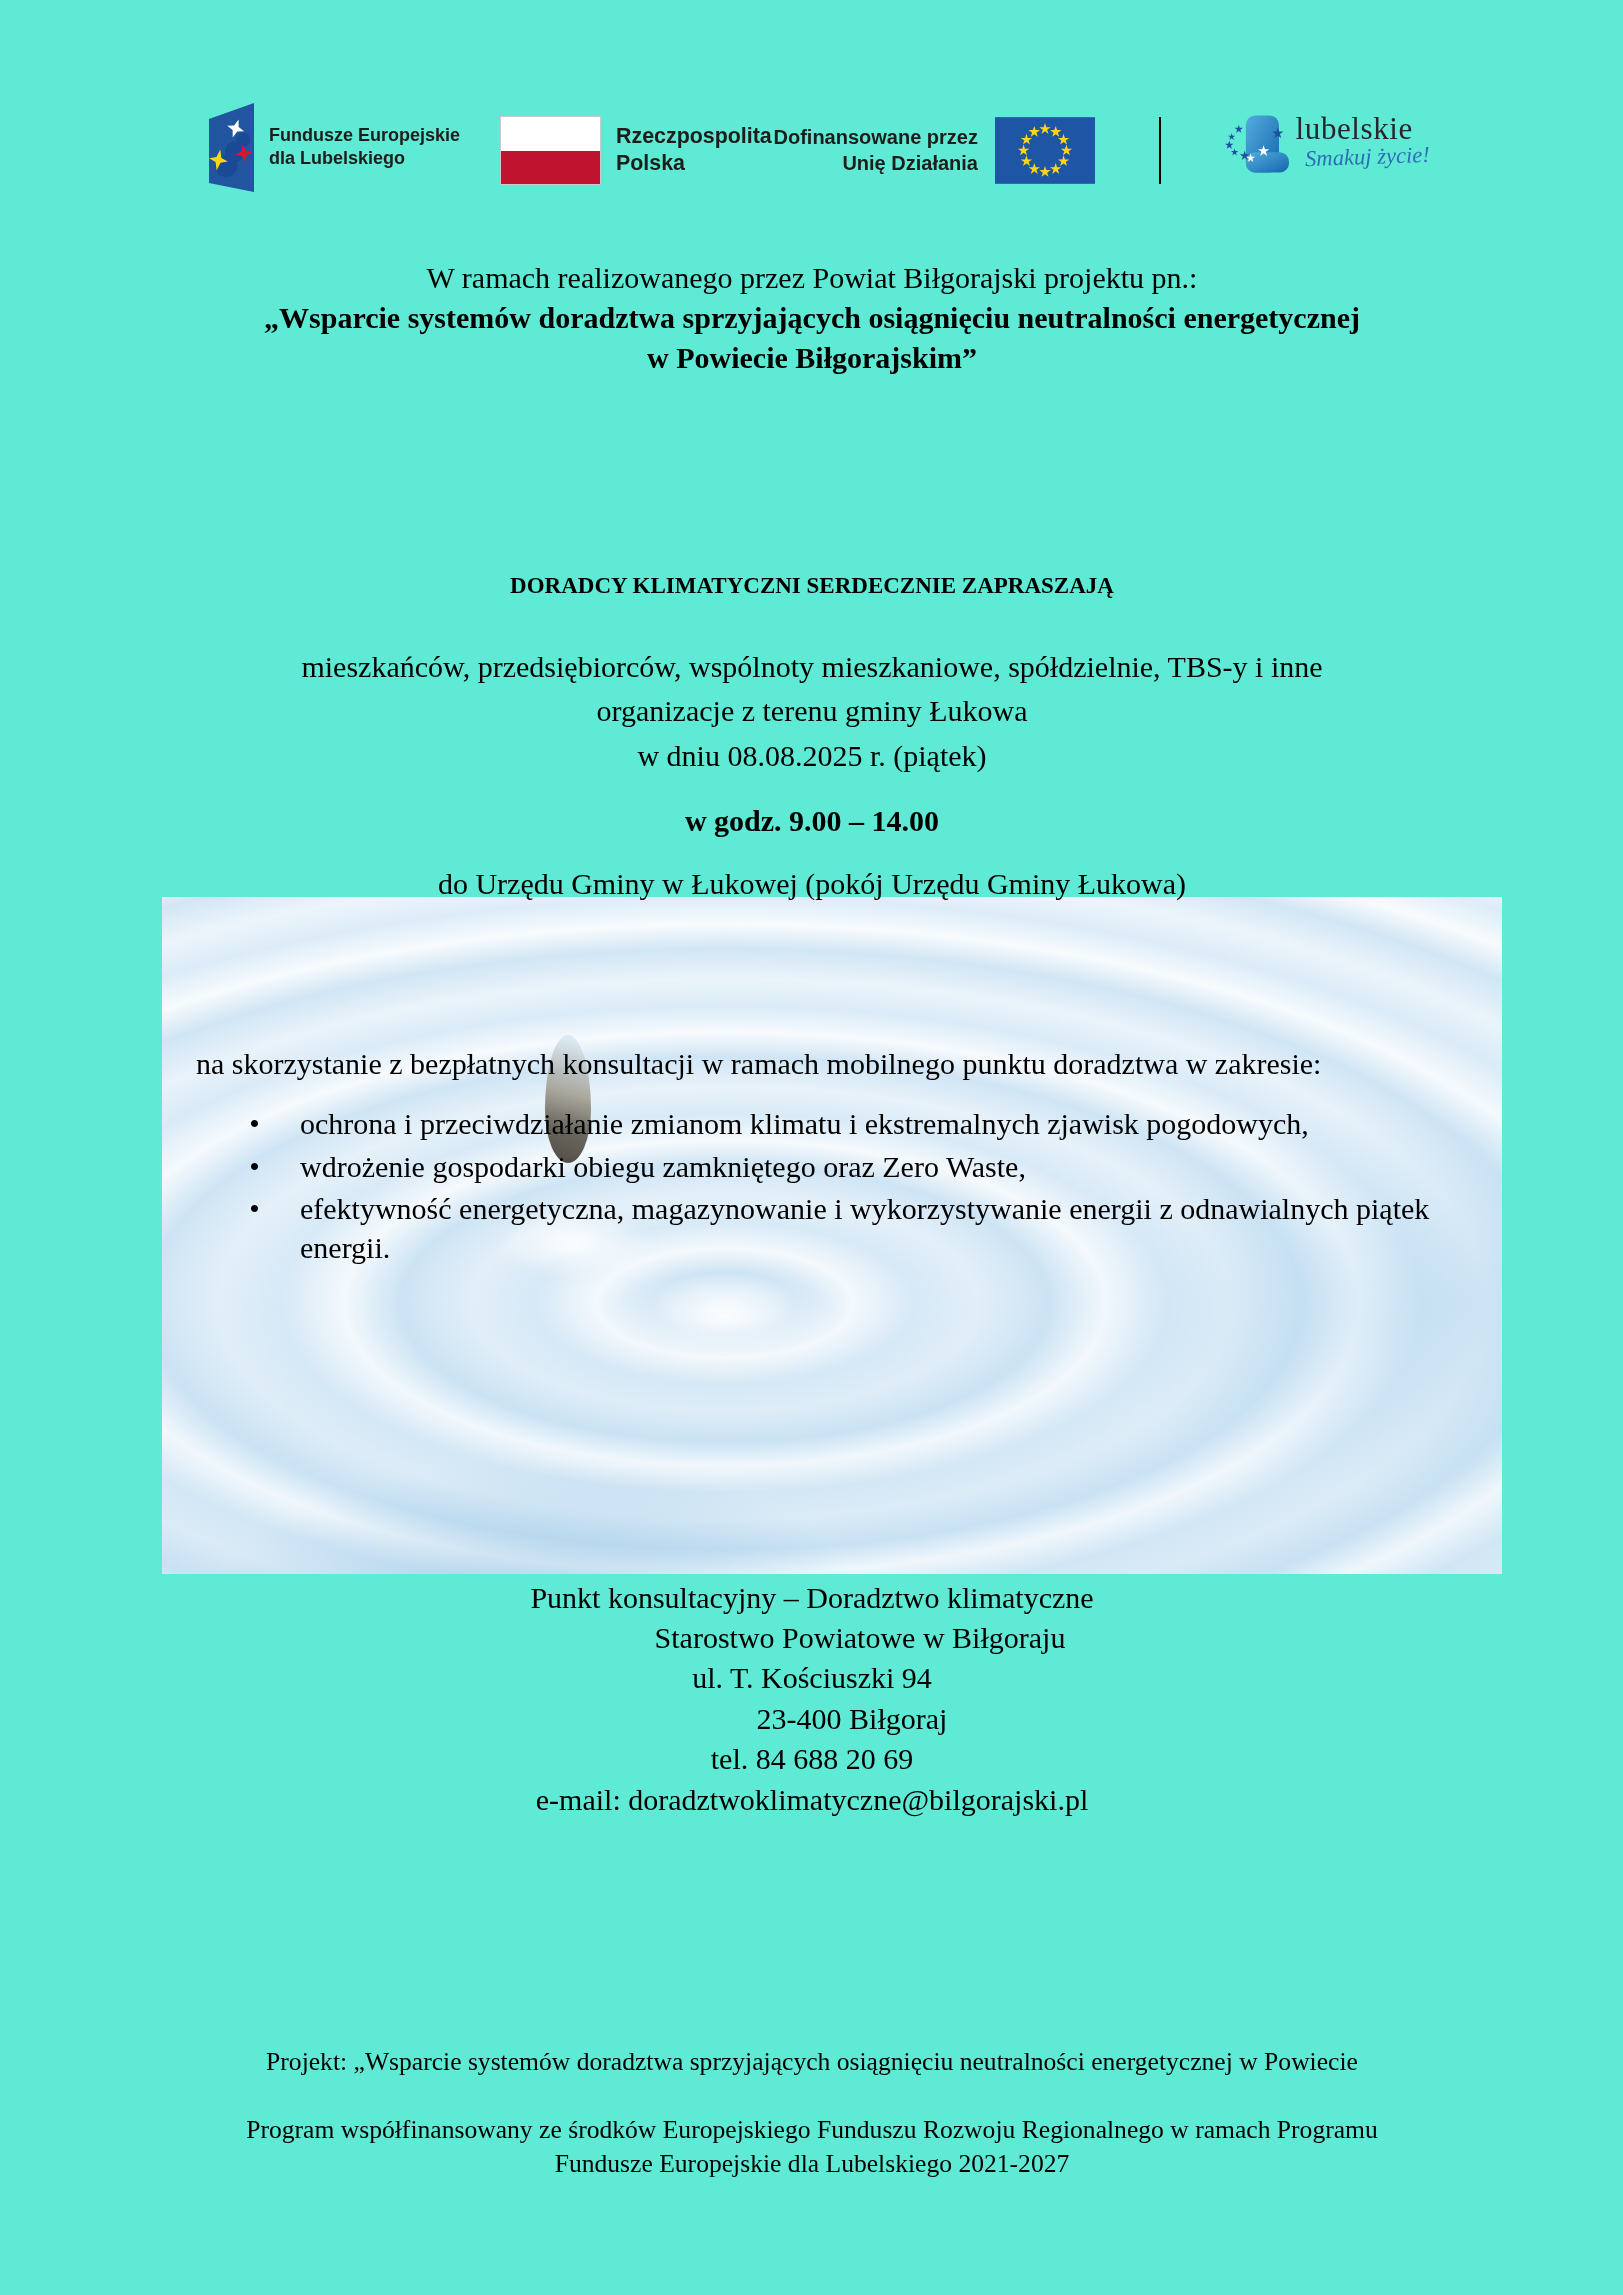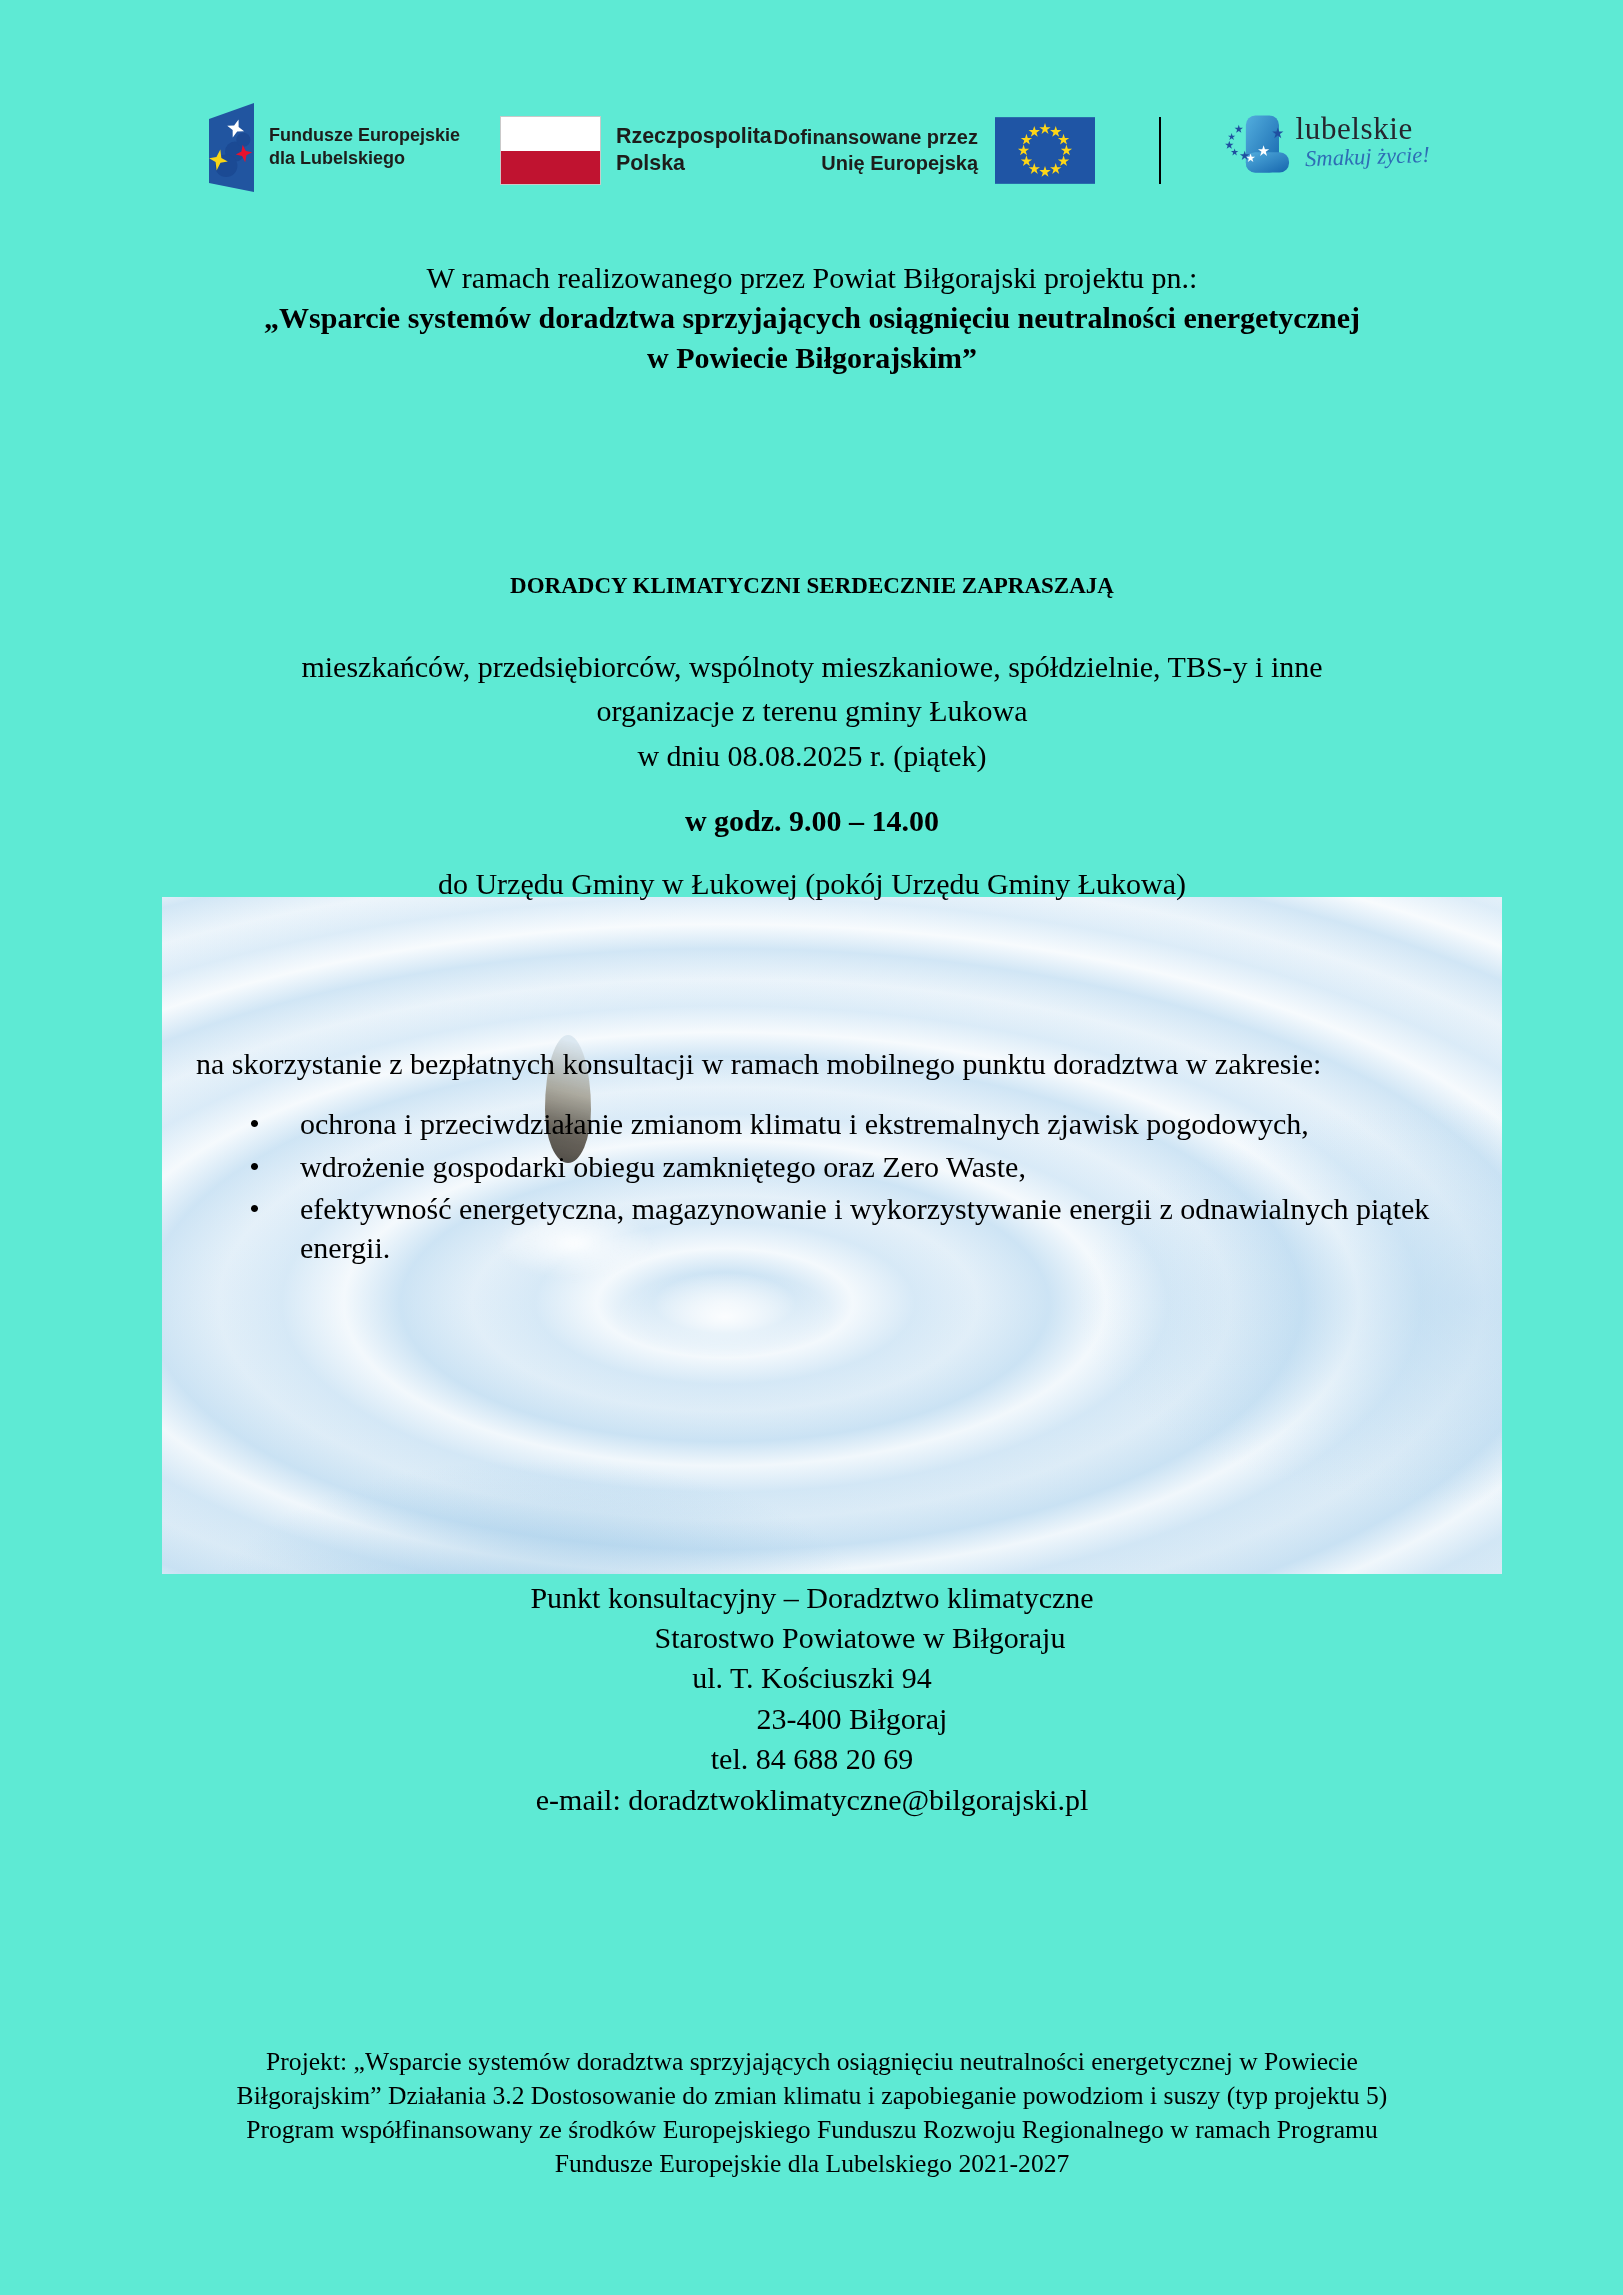--- a/index.html
+++ b/index.html
@@ -85,21 +85,21 @@
     <div class="half-white"></div>
     <div class="half-red"></div>
   </div>
   <div class="abs logo-text pl-text">
     <div>Rzeczpospolita</div>
     <div>Polska</div>
   </div>
 
   <div class="abs logo-text eu-text">
     <div>Dofinansowane przez</div>
-    <div>Unię Europejską</div>
+    <div>Unię Działania</div>
   </div>
   <svg class="abs" style="left:995px;top:117px;" width="100" height="67" viewBox="0 0 168 112">
     <defs>
       <path id="eustar" d="M0,-10 L2.25,-3.09 L9.51,-3.09 L3.63,1.18 L5.88,8.09 L0,3.82 L-5.88,8.09 L-3.63,1.18 L-9.51,-3.09 L-2.25,-3.09 Z" fill="#ffd617"></path>
     </defs>
     <rect width="168" height="112" fill="#1f55a5"></rect>
     <use href="#eustar" transform="translate(120,56)"></use>
     <use href="#eustar" transform="translate(115.2,74)"></use>
     <use href="#eustar" transform="translate(102,87.2)"></use>
     <use href="#eustar" transform="translate(84,92)"></use>
@@ -160,18 +160,17 @@
   </ul>
 
   <div class="abs content center-line contact-line" style="top:1578px;">Punkt konsultacyjny – Doradztwo klimatyczne</div>
   <div class="abs content center-line contact-line" style="top:1618px;padding-left:48px;">Starostwo Powiatowe w Biłgoraju</div>
   <div class="abs content center-line contact-line" style="top:1658px;">ul. T. Kościuszki 94</div>
   <div class="abs content center-line contact-line" style="top:1699px;padding-left:40px;">23-400 Biłgoraj</div>
   <div class="abs content center-line contact-line" style="top:1739px;">tel. 84 688 20 69</div>
   <div class="abs content center-line contact-line" style="top:1780px;">e-mail: doradztwoklimatyczne@bilgorajski.pl</div>
 
   <div class="abs content center-line footer-line" style="top:2045px;">Projekt: „Wsparcie systemów doradztwa sprzyjających osiągnięciu neutralności energetycznej w Powiecie</div>
-  <div class="abs content center-line footer-line" style="top:2079px;">Biłgorajskim” Działania 3.2 Dostosowanie do zmian klimatu i zapobieganie powodziom i suszy (typ projektu 5)</div>
   <div class="abs content center-line footer-line" style="top:2113px;">Program współfinansowany ze środków Europejskiego Funduszu Rozwoju Regionalnego w ramach Programu</div>
   <div class="abs content center-line footer-line" style="top:2147px;">Fundusze Europejskie dla Lubelskiego 2021-2027</div>
 
 </div>
 
 
 </body></html>

